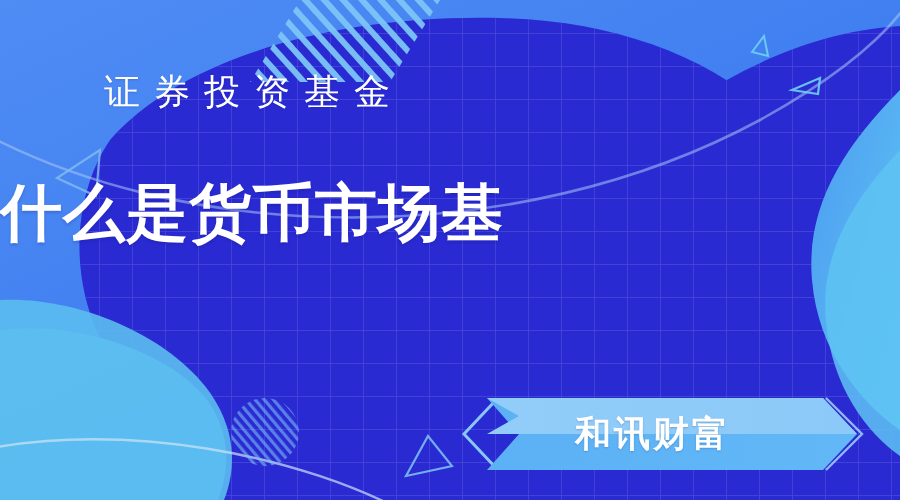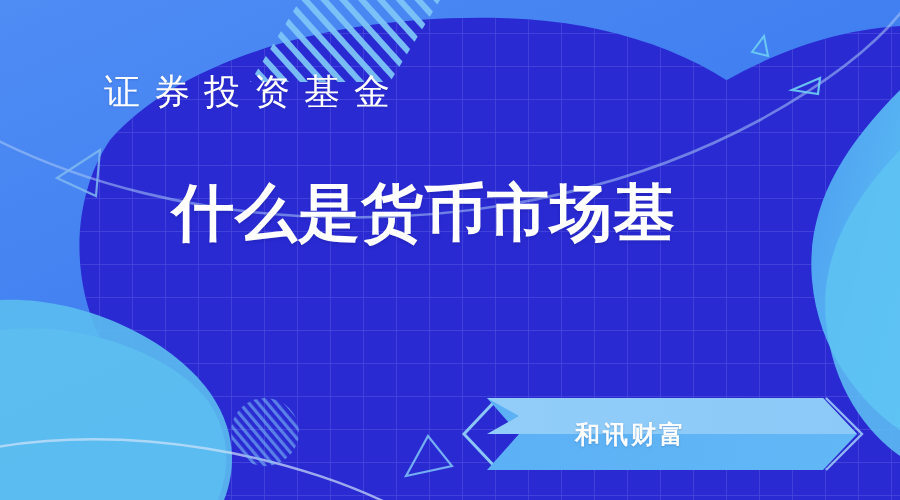--- a/index.html
+++ b/index.html
@@ -18,38 +18,37 @@
 
   #subtitle{
     position:absolute;left:104px;top:74px;
     font-size:36px;line-height:1;letter-spacing:14px;
     color:#ffffff;font-weight:400;
     white-space:nowrap;
     text-shadow:0 1px 2px rgba(10,20,120,.18);
   }
   #title-block{
     position:absolute;left:0;top:172px;width:760px;
-    text-align:center;
-    margin-left:44px;
+    text-align:left;
   }
   .title-line{
     display:block;
     font-size:62px;line-height:82px;
     font-weight:bold;color:#ffffff;
     letter-spacing:1px;
     white-space:nowrap;
     text-shadow:0 2px 3px rgba(10,20,120,.20);
   }
 
   #brand-banner{
     position:absolute;left:487px;top:398px;width:360px;height:72px;
   }
   #brand-text{
     position:absolute;left:88px;top:17px;
-    font-size:25px;line-height:38px;font-weight:600;
+    font-size:36px;line-height:38px;font-weight:600;
     letter-spacing:3px;color:#ffffff;white-space:nowrap;
     text-shadow:0 1px 2px rgba(20,60,140,.25);
   }
 </style>
 </head>
 <body>
 
 <div id="poster">
 
   <svg id="bg-svg" viewBox="0 0 900 500" preserveAspectRatio="none">

